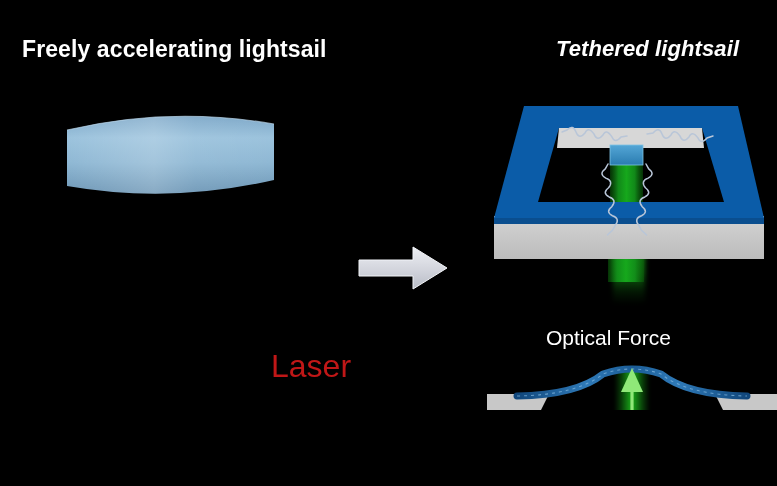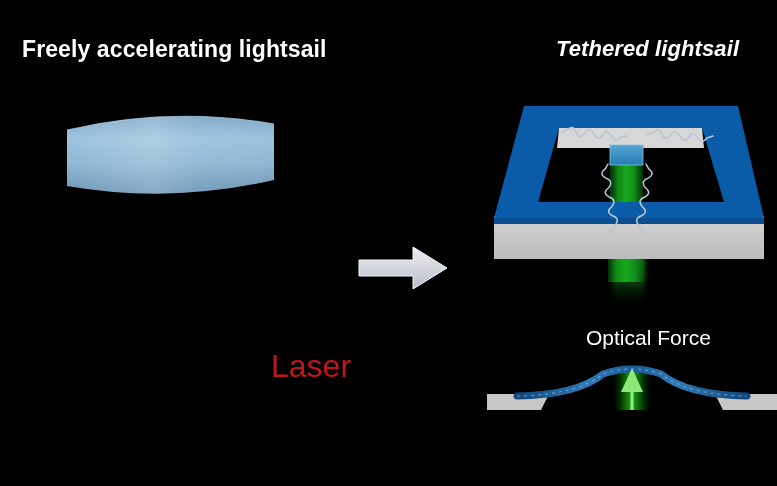--- a/index.html
+++ b/index.html
@@ -29,21 +29,21 @@
   }
   #title-left  { left: 22px;  top: 36px; }
   #title-right { left: 556px; top: 36px; font-size: 22px; font-style: italic; }
 
   .plain-label {
     position: absolute;
     color: #ffffff;
     font-size: 21px;
     white-space: nowrap;
   }
-  #optical-force-label { left: 586px; top: 326px; }
+  #optical-force-label { left: 546px; top: 326px; }
 
   #laser-label {
     position: absolute;
     left: 271px;
     top: 348px;
     color: #c01717;
     font-size: 32px;
     white-space: nowrap;
   }
 

